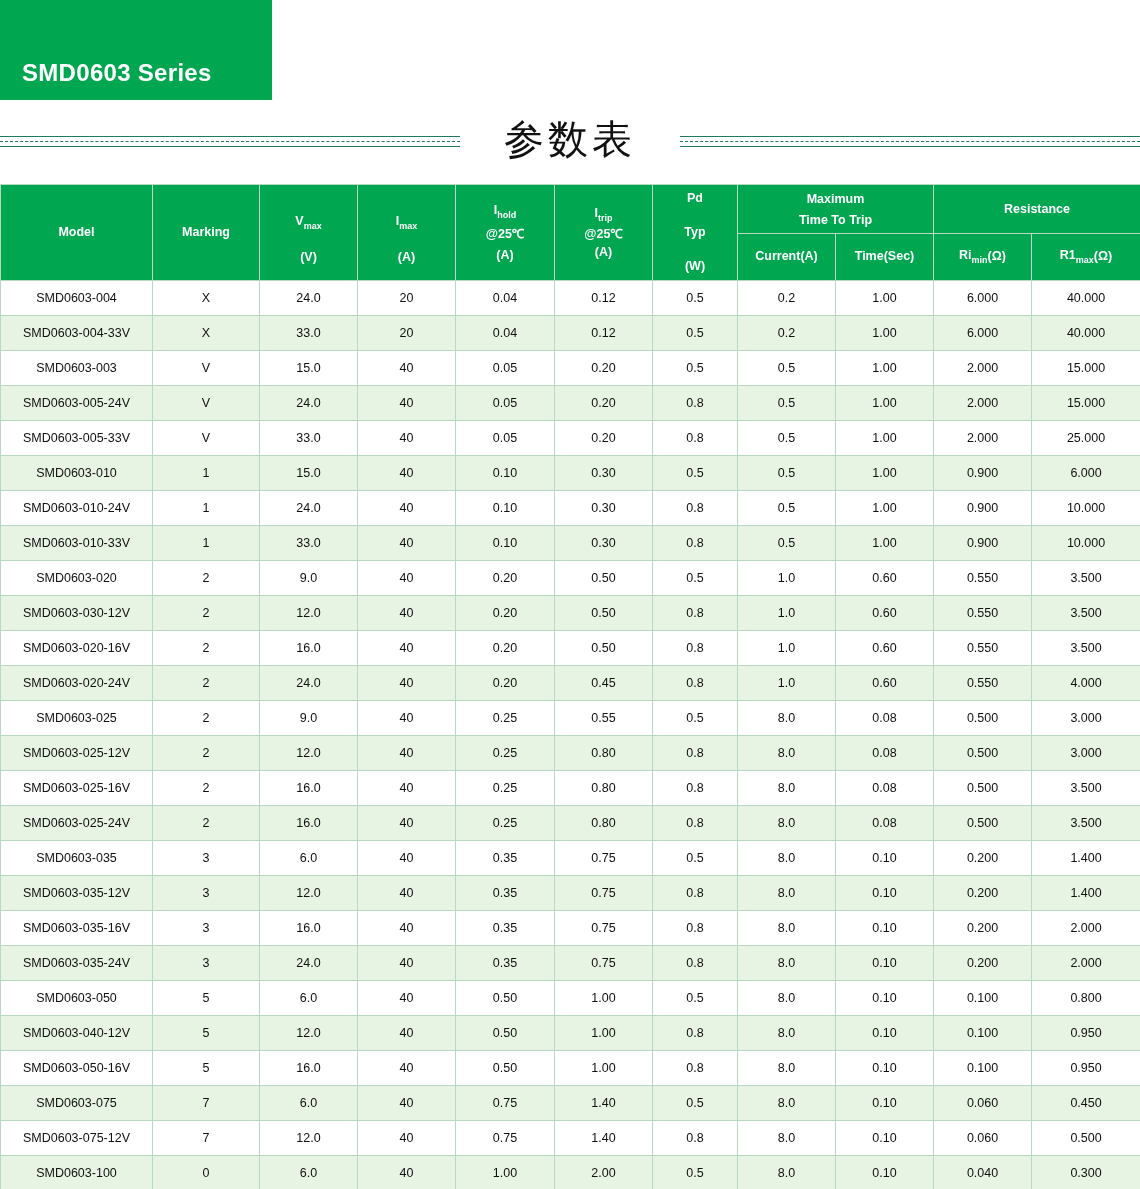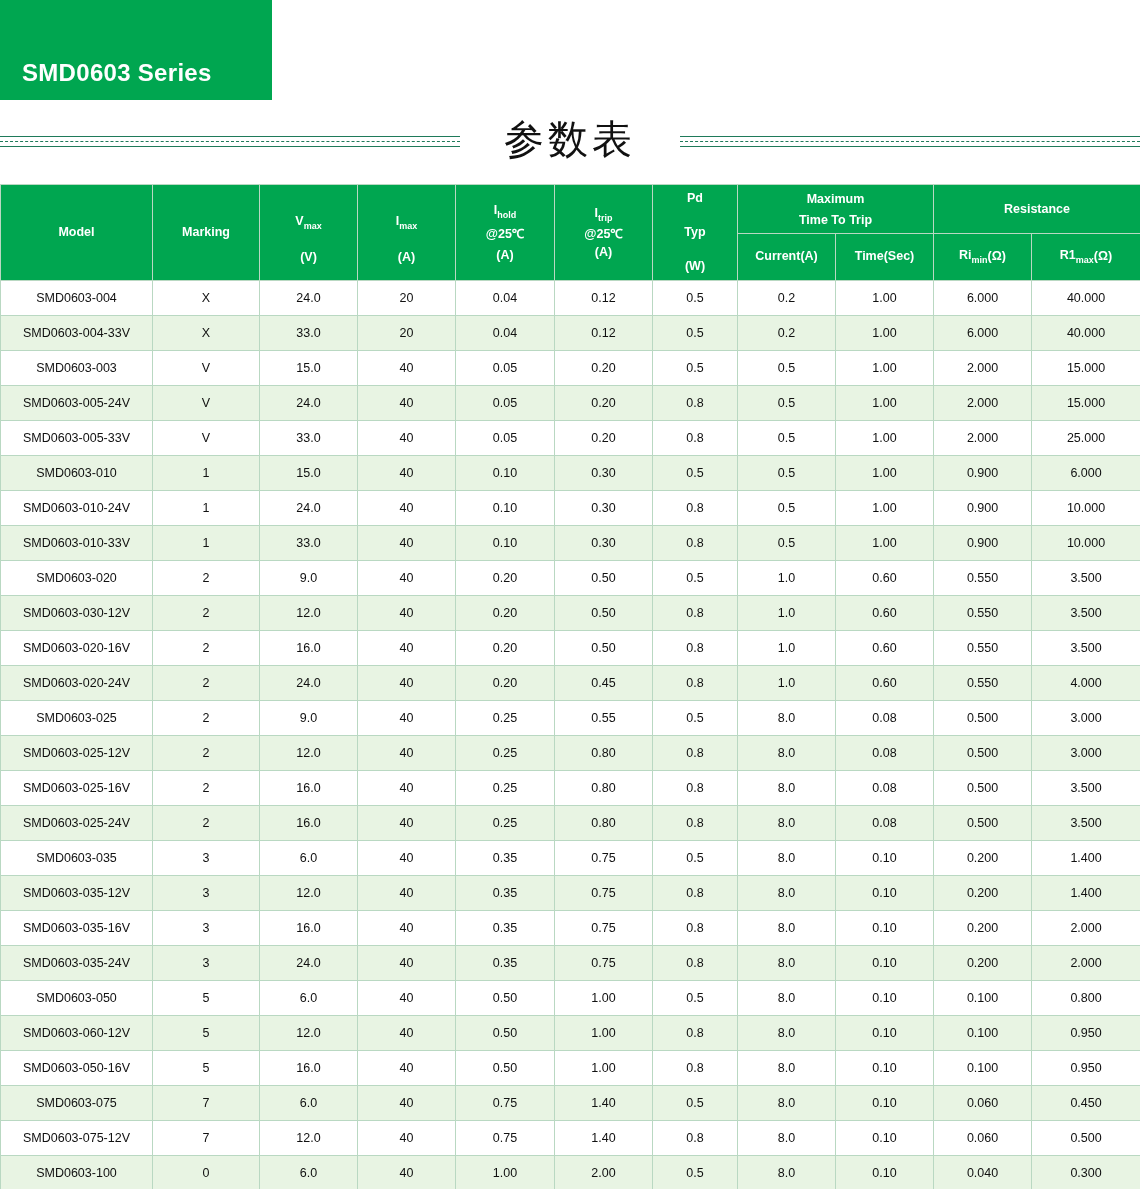--- a/index.html
+++ b/index.html
@@ -521,21 +521,21 @@
         <td>40</td>
         <td>0.50</td>
         <td>1.00</td>
         <td>0.5</td>
         <td>8.0</td>
         <td>0.10</td>
         <td>0.100</td>
         <td>0.800</td>
       </tr>
       <tr class="alt">
-        <td>SMD0603-060-12V</td>
+        <td>SMD0603-040-12V</td>
         <td>5</td>
         <td>12.0</td>
         <td>40</td>
         <td>0.50</td>
         <td>1.00</td>
         <td>0.8</td>
         <td>8.0</td>
         <td>0.10</td>
         <td>0.100</td>
         <td>0.950</td>

